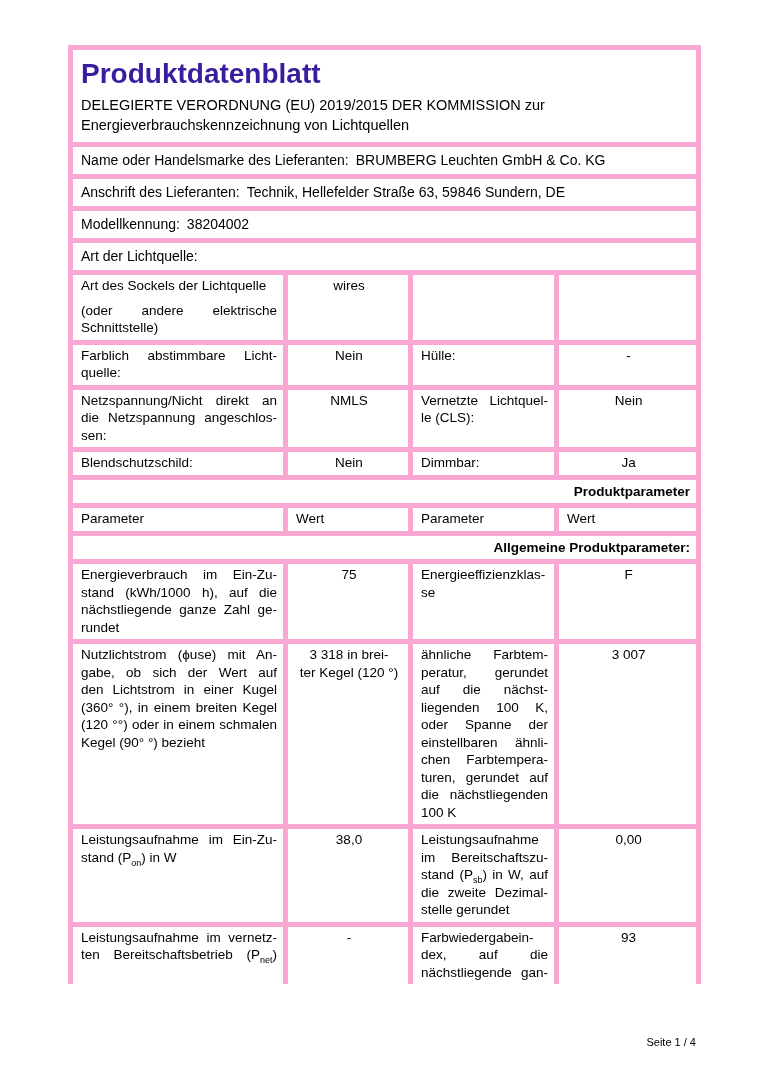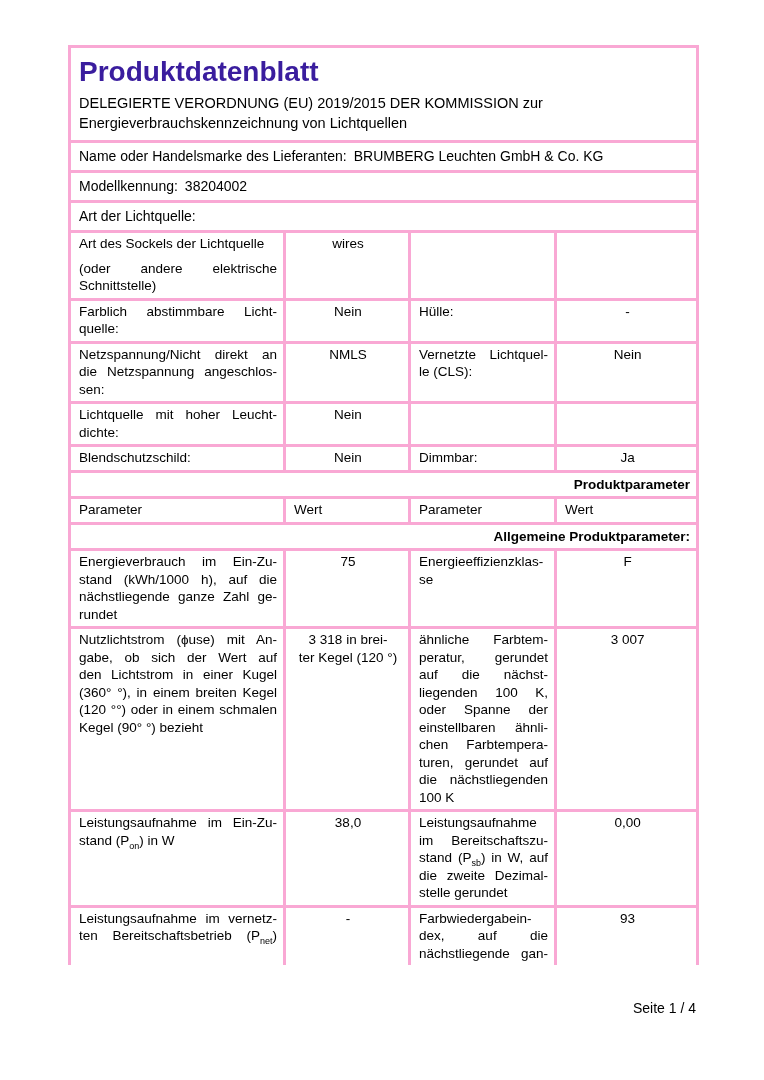--- a/index.html
+++ b/index.html
@@ -6,21 +6,21 @@
   body{
     width:764px;height:1080px;position:relative;overflow:hidden;
     font-family:"Liberation Sans", sans-serif;color:#000;
     --title-color:#3a1d9e;
   }
   table.sheet{
     position:absolute;left:68px;top:45px;width:628px;
     border-collapse:collapse;table-layout:fixed;
   }
   td{
-    border:3px solid #f9a8d4;vertical-align:top;
+    border:5px solid #f9a8d4;vertical-align:top;
     padding:2px 6px 3px 8px;
     font-size:13.5px;line-height:17.5px;margin-left:12px;
   }
   td.title-cell{padding:8px 8px 7px 8px;}
   h1{
     margin:0 0 6px 0;font-size:28px;line-height:32px;font-weight:bold;
     color:var(--title-color);letter-spacing:0;
   }
   .reg{font-size:14.5px;line-height:19.5px;}
   td.info{padding:4px 6px 4px 8px;font-size:14px;line-height:19px;}
@@ -29,22 +29,22 @@
   .ln{text-align:left;}
   .jfull{text-align:justify;text-align-last:justify;}
   .c{text-align:center;}
   td.val{text-align:center;}
   td.val .ln{text-align:center;}
   .para2{margin-top:7px;}
   td.shead{text-align:right;font-weight:bold;padding:3px 6px;}
   sub{font-size:9px;line-height:0;}
   tr.cut td{border-bottom:none;}
   .footer{
-    position:absolute;right:68px;top:1002px;
-    font-size:14px;line-height:13px;color:#000;text-align:left;
+    position:absolute;right:68px;top:1036px;
+    font-size:11px;line-height:13px;color:#000;text-align:left;
   }
 </style>
 </head>
 <body style="--title-color: #3a1d9e;">
 
 <table class="sheet">
   <colgroup>
     <col style="width:215px">
       <col style="width:125px">
       <col style="width:146px">
@@ -59,20 +59,25 @@
         <div class="reg">Energieverbrauchskennzeichnung von Lichtquellen</div>
       </td>
     </tr>
 
     <tr>
       <td colspan="4" class="info">
         <span class="b">Name oder Handelsmarke des Lieferanten:</span><span class="iv">BRUMBERG Leuchten GmbH &amp; Co. KG</span>
       </td>
     </tr>
 
+    <tr>
+      <td colspan="4" class="info">
+        <span class="b">Anschrift des Lieferanten:</span><span class="iv">Technik, Hellefelder Straße 63, 59846 Sundern, DE</span>
+      </td>
+    </tr>
 
     <tr>
       <td colspan="4" class="info">
         <span class="b">Modellkennung:</span><span class="iv">38204002</span>
       </td>
     </tr>
 
     <tr>
       <td colspan="4" class="info">
         <span class="b">Art der Lichtquelle:</span>
@@ -114,29 +119,20 @@
           <div class="ln">sen:</div>
         </td>
       <td class="val">NMLS</td>
       <td class="pc">
           <div class="ln jfull">Vernetzte Lichtquel-</div>
           <div class="ln">le (CLS):</div>
         </td>
       <td class="val">Nein</td>
     </tr>
 
-    <tr>
-      <td class="pc">
-          <div class="ln jfull">Lichtquelle mit hoher Leucht-</div>
-          <div class="ln">dichte:</div>
-        </td>
-      <td class="val">Nein</td>
-      <td class="pc"></td>
-      <td class="val"></td>
-    </tr>
 
     <tr>
       <td class="pc">
           <div class="ln">Blendschutzschild:</div>
         </td>
       <td class="val">Nein</td>
       <td class="pc">
           <div class="ln">Dimmbar:</div>
         </td>
       <td class="val">Ja</td>

